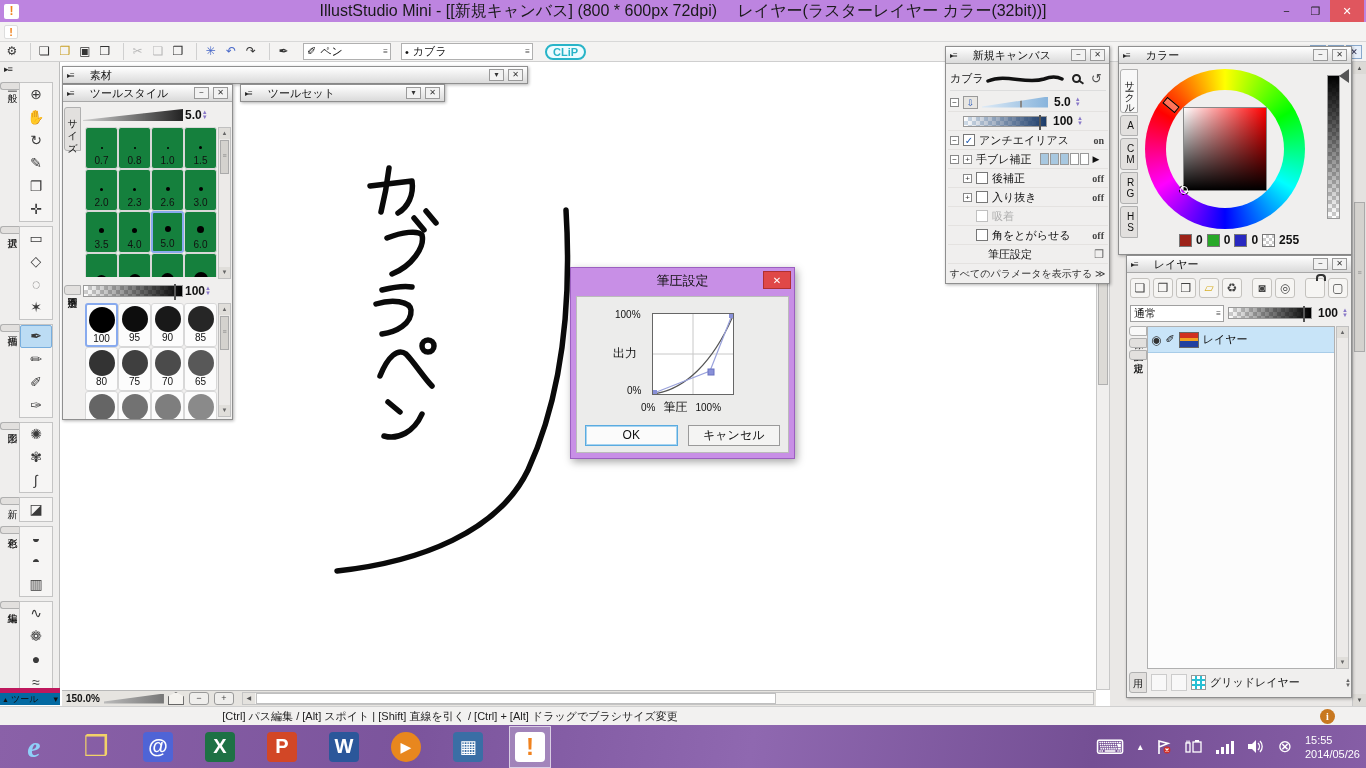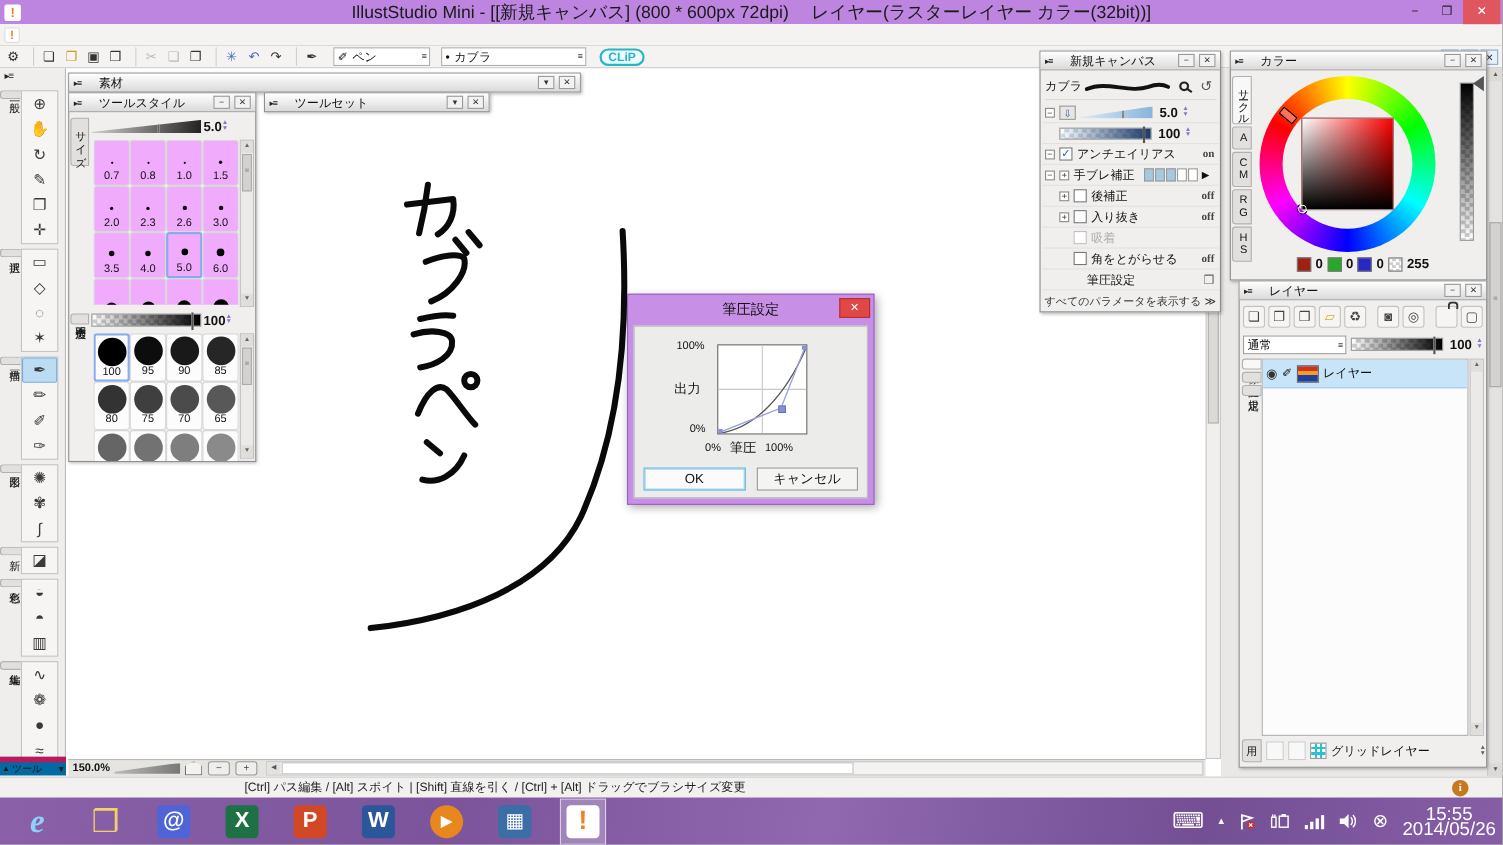--- a/index.html
+++ b/index.html
@@ -71,21 +71,21 @@
 
   
   .toolstyle{left:62px;top:84px;width:171px;height:336px;}
   .ts-sizetab{position:absolute;left:1px;top:22px;width:17px;}
   .ts-slider{position:absolute;left:20px;top:22px;width:146px;height:16px;display:flex;align-items:center;}
   .wedge{width:100px;height:12px;background:linear-gradient(90deg,#cfcfcf,#222);
     clip-path:polygon(0 92%,100% 0,100% 100%,0 100%);position:relative;}
   .wedge .mark{position:absolute;top:-2px;left:60%;width:2px;height:16px;background:#fff;border:1px solid #666;}
   .wedgeval{font-weight:bold;font-size:12px;margin-left:2px;}
   .ts-grid{position:absolute;left:22px;top:42px;width:132px;height:150px;overflow:hidden;display:flex;flex-wrap:wrap;}
-  .size-cell{width:33px;height:42px;background:#f0abfc;border:1px solid #d8d8d8;border-radius:3px;
+  .size-cell{width:33px;height:42px;background:#15803d;border:1px solid #d8d8d8;border-radius:3px;
     display:flex;flex-direction:column;align-items:center;justify-content:flex-end;padding-bottom:2px;}
   .size-cell .dot{background:#000;border-radius:50%;margin-bottom:6px;}
   .size-cell.selected{border:2px solid #88aaee;}
   .size-label{font-size:10px;}
   .vscroll{position:absolute;width:13px;background:#eceae8;border:1px solid #c0c0c0;}
   .vscroll .sarr{height:11px;text-align:center;font-size:6px;line-height:11px;color:#666;background:#e0deda;}
   .vscroll .sthumb{margin:1px;height:34px;background:#d4d2ce;border:1px solid #aaa;text-align:center;font-size:7px;color:#888;line-height:30px;}
   .ts-opactab{position:absolute;left:1px;top:200px;width:17px;}
   .ts-oslider{position:absolute;left:20px;top:198px;width:146px;height:16px;display:flex;align-items:center;}
   .checkerbar{width:100px;height:12px;position:relative;border:1px solid #999;
@@ -224,21 +224,21 @@
     background:linear-gradient(100deg,#8a61a8 0%,#7b549c 30%,#8f68b0 55%,#744f94 80%,#865ea6 100%);}
   .apps{position:absolute;left:14px;top:0;height:43px;display:flex;align-items:center;gap:22px;}
   .app{width:40px;height:40px;display:flex;align-items:center;justify-content:center;font-weight:bold;}
   .app .glyph{display:flex;align-items:center;justify-content:center;width:30px;height:30px;}
   .app .glyph.tile{border-radius:4px;}
   .app .glyph.round{border-radius:50%;}
   .app.active{background:rgba(255,255,255,.25);outline:1px solid rgba(255,255,255,.7);}
   .app .glyph.ie{font-family:"Liberation Serif",serif;font-style:italic;}
   .tray{position:absolute;right:6px;top:0;height:43px;display:flex;align-items:center;gap:13px;color:#fff;}
   .trayico{font-size:15px;color:#fff;}
-  .clock{text-align:center;font-size:17px;line-height:14px;color:#fff;}
+  .clock{text-align:left;font-size:11px;line-height:14px;color:#fff;}
 </style>
 </head>
 <body>
 
 <div class="screen">
 
   <div class="abs titlebar">
     <div class="appico">!</div>
     <div class="ttext">IllustStudio Mini - [[新規キャンバス] (800 * 600px 72dpi)　 レイヤー(ラスターレイヤー カラー(32bit))]</div>
     <div class="winbtns">

